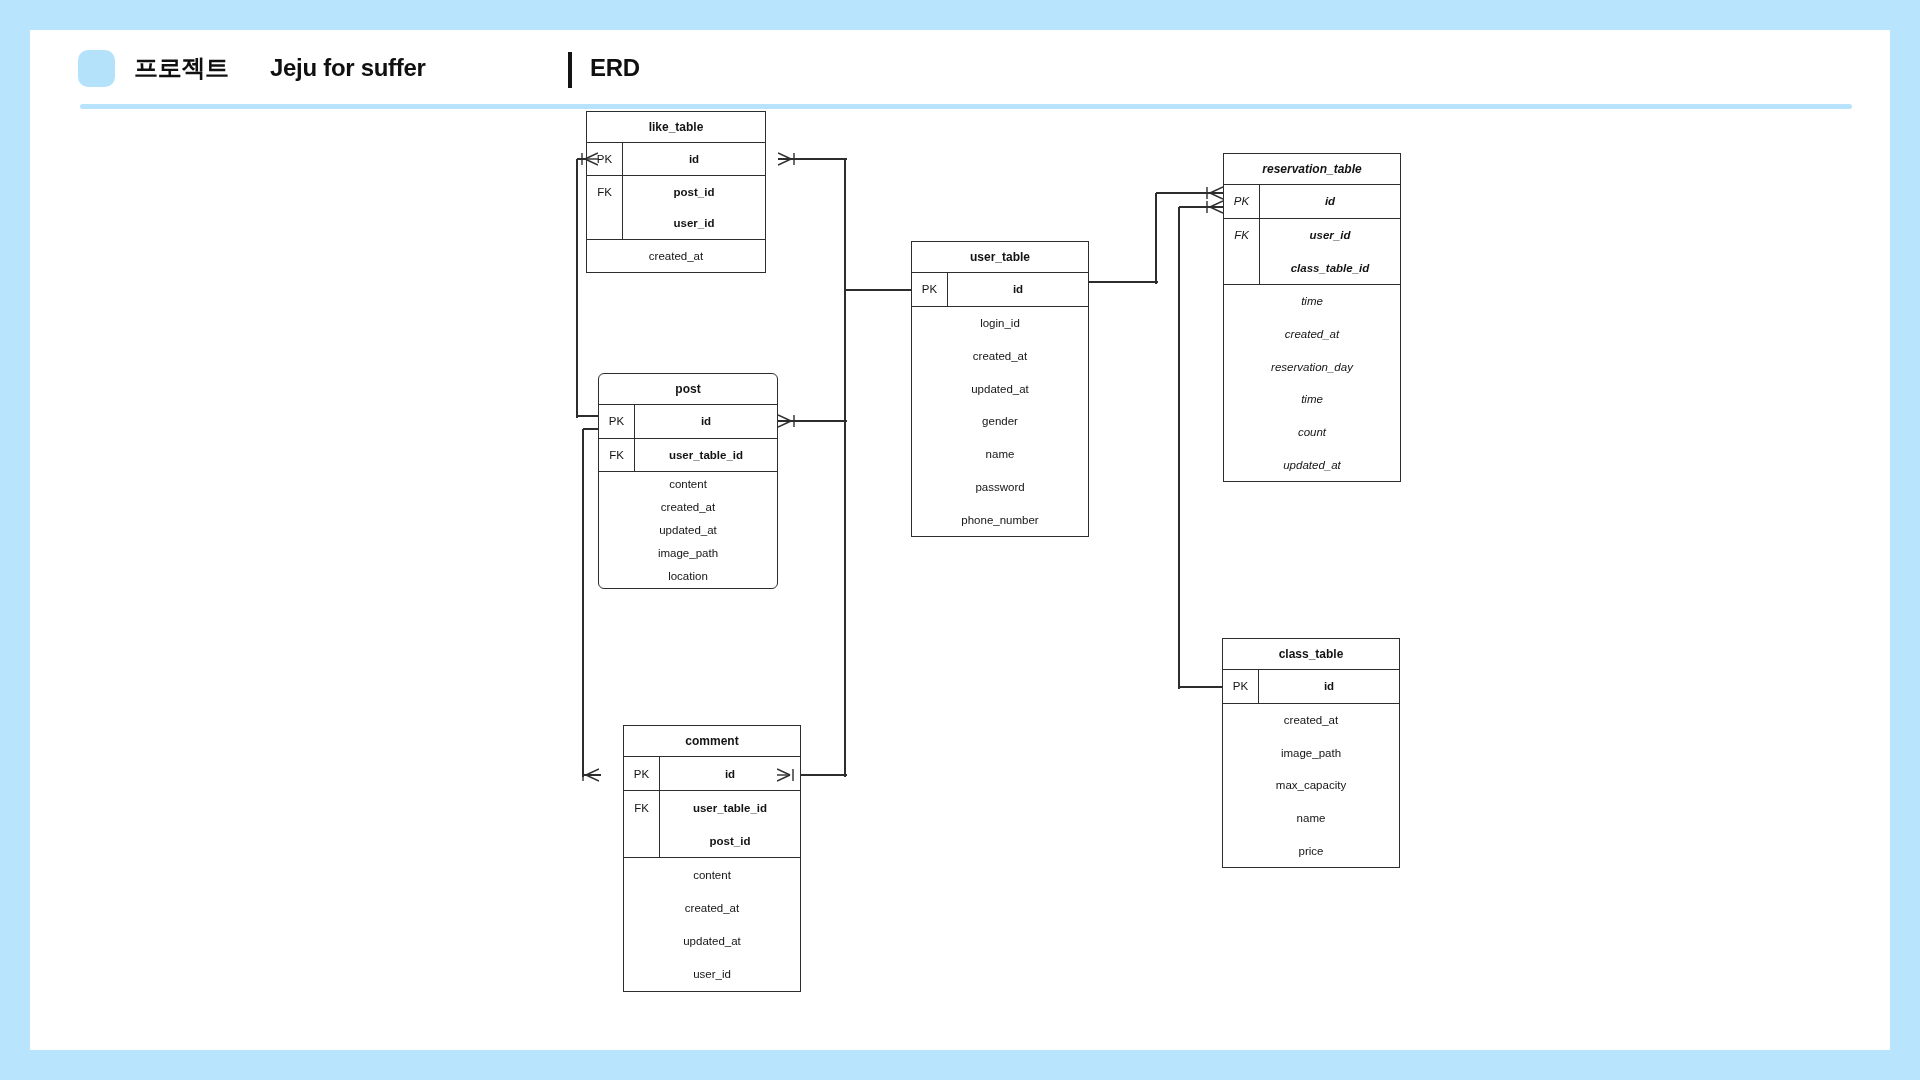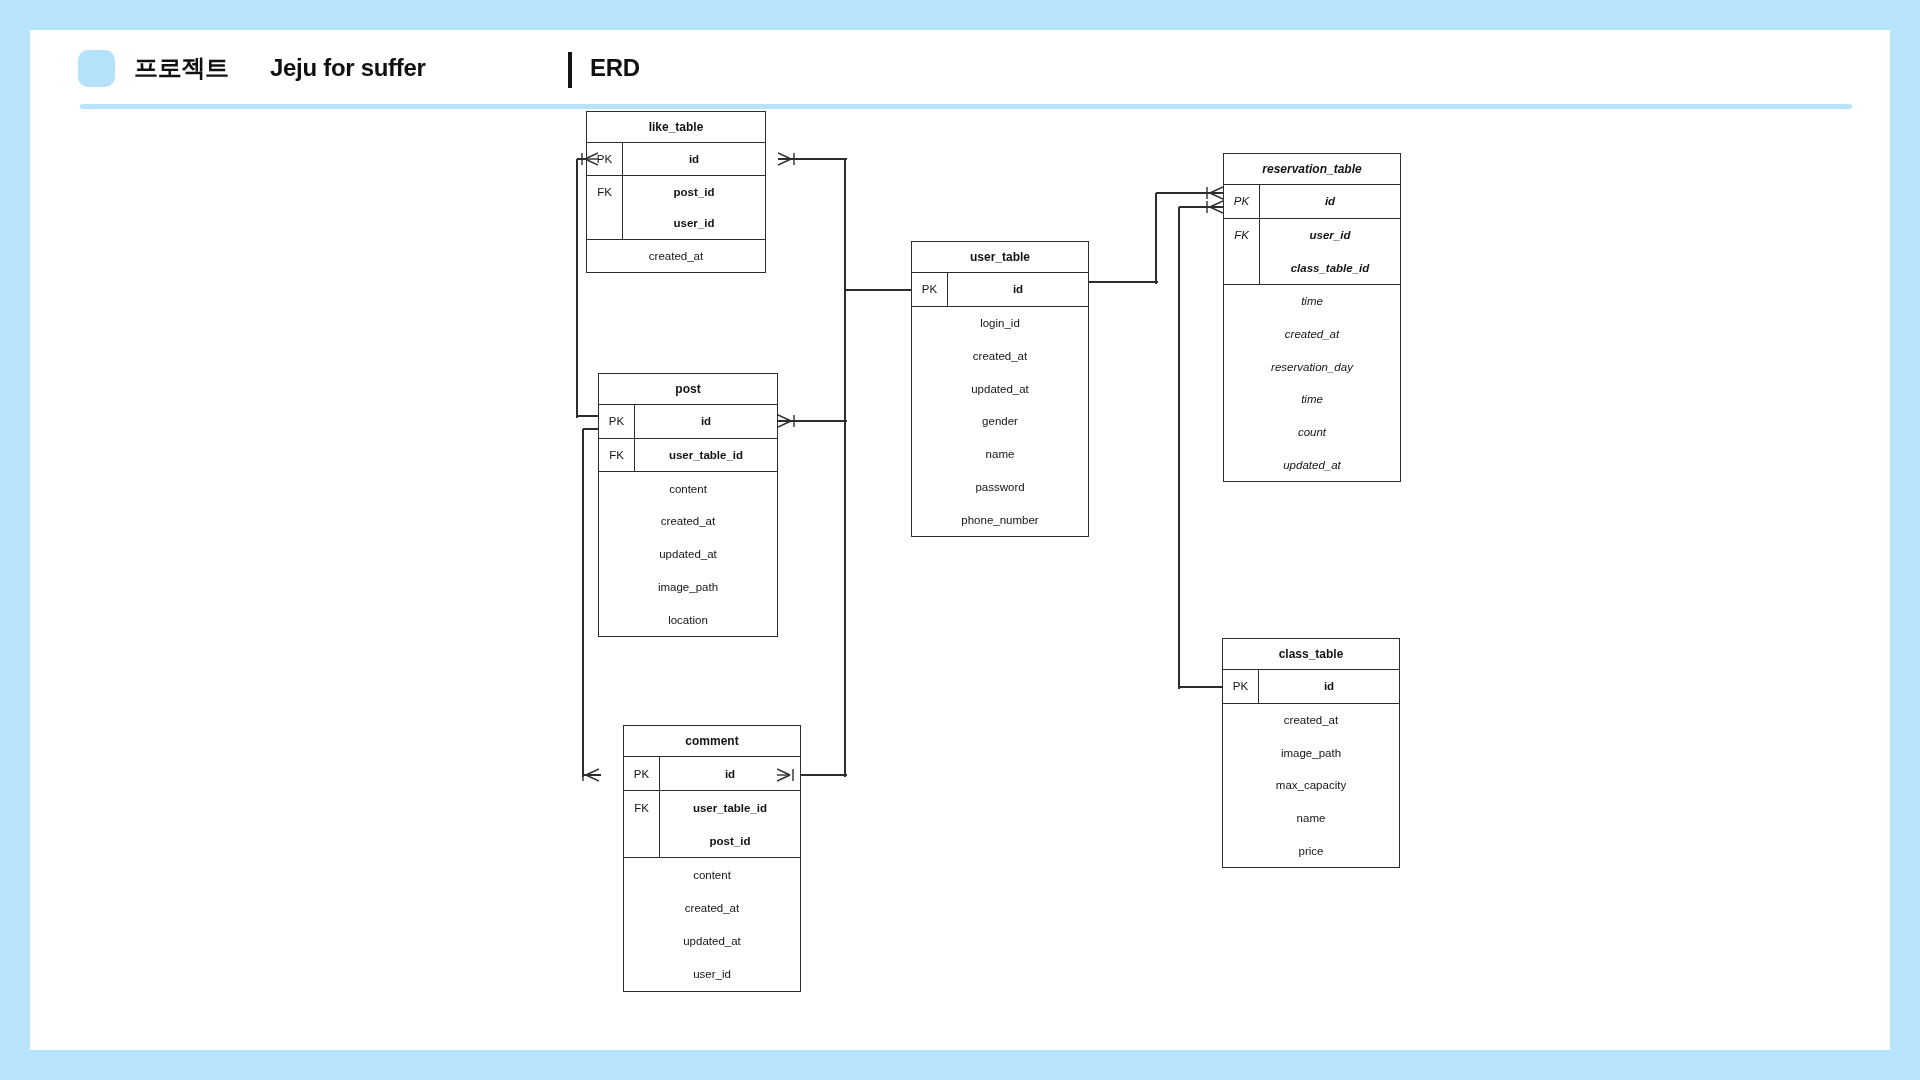--- a/index.html
+++ b/index.html
@@ -100,21 +100,21 @@
           </div>
           <div class="kfields">
             <div class="kf" style="height: 31.75px;">post_id</div>
             <div class="kf" style="height: 31.75px;">user_id</div>
           </div>
         </div>
         <div class="e-body">
           <div class="bf">created_at</div>
         </div>
       </div>
-      <div class="entity" style="left: 568px; top: 343px; width: 180px; height: 264px;">
+      <div class="entity" style="left: 568px; top: 343px; width: 180px; height: 216px; border-radius: 6px;">
         <div class="e-title">post</div>
         <div class="krow" style="height: 32.7143px;">
           <div class="kcell">
             <div class="lbl" style="height: 32.7143px;">PK</div>
           </div>
           <div class="kfields">
             <div class="kf" style="height: 32.7143px;">id</div>
           </div>
         </div>
         <div class="krow" style="height: 32.7143px;">

